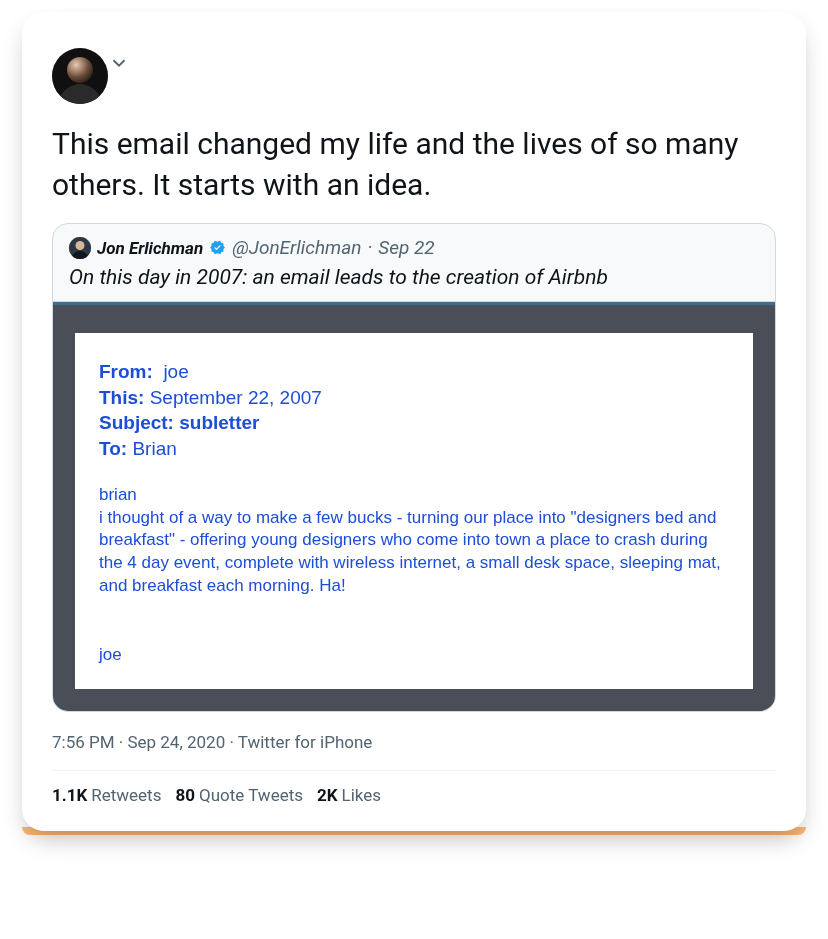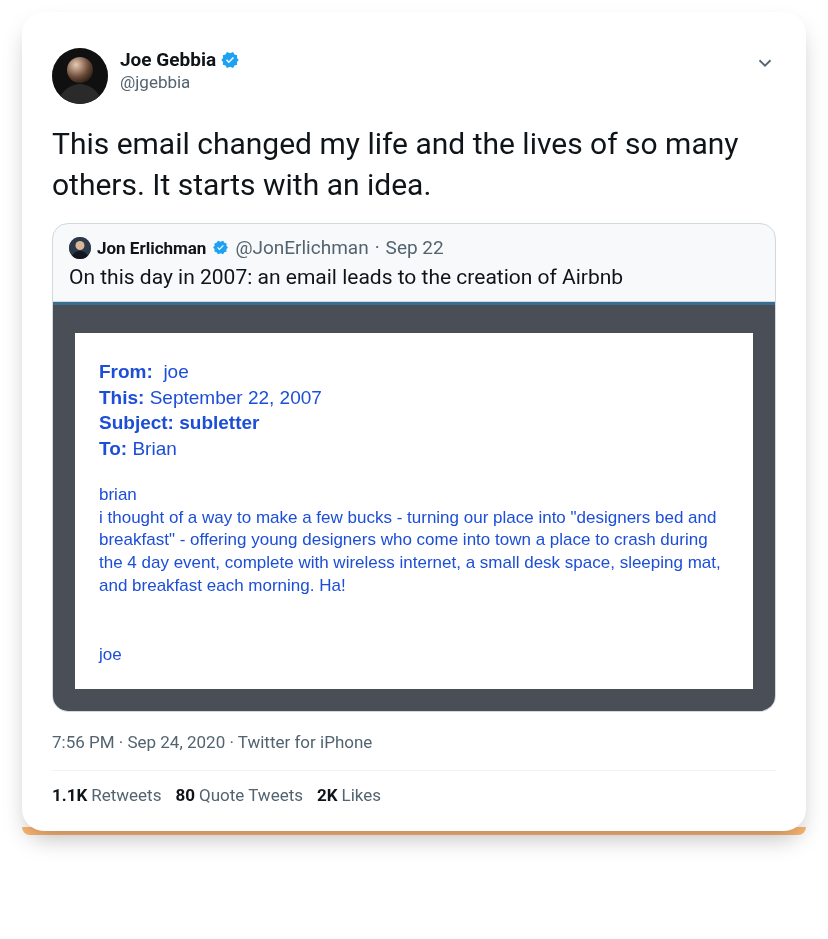--- a/index.html
+++ b/index.html
@@ -40,21 +40,21 @@
   .chev{color:var(--muted);width:22px;height:22px;margin-top:4px;}
 
   
   .tweet-text{font-size:30px;line-height:1.35;margin:20px 0 18px 0;}
 
   
   .quote{
     border:1px solid #cfd9de;border-radius:16px;overflow:hidden;
     background:var(--quote-bg);
   }
-  .qhdr{padding:12px 16px 12px 16px;}
+  .qhdr{padding:12px 16px 12px 16px;font-style:italic;}
   .qtop{display:flex;align-items:center;gap:6px;}
   .qavatar{width:22px;height:22px;border-radius:50%;overflow:hidden;background:#888;flex:0 0 22px;}
   .qavatar svg{width:100%;height:100%;}
   .qname{font-weight:700;font-size:17px;}
   .qverified{width:17px;height:17px;color:var(--blue);display:inline-flex;}
   .qmeta{color:var(--muted);font-size:19px;}
   .qtext{font-size:21px;color:var(--text);margin-top:6px;}
 
   
   .email-wrap{background:#fff;border-top:1px solid #cfd9de;}
@@ -88,31 +88,20 @@
               <radialGradient id="g1" cx="35%" cy="30%" r="80%">
                 <stop offset="0%" stop-color="#e8cbb4"></stop>
                 <stop offset="60%" stop-color="#6b4a38"></stop>
                 <stop offset="100%" stop-color="#1e1712"></stop>
               </radialGradient>
             </defs>
             <rect width="56" height="56" fill="#101010"></rect>
             <circle cx="28" cy="22" r="13" fill="url(#g1)"></circle>
             <path d="M6 56c2-14 14-20 22-20s20 6 22 20z" fill="#2a2a2a"></path>
           </svg>
-      </div>
-      <div class="who">
-        <div class="name-line">
-          <span class="display-name">Joe Gebbia</span>
-          <span class="verified">
-            <svg viewBox="0 0 24 24" fill="currentColor">
-                <path d="M22.5 12l-2.2-2.5.3-3.3-3.2-.8-1.7-2.9L12 3.8 8.3 2.5 6.6 5.4l-3.2.8.3 3.3L1.5 12l2.2 2.5-.3 3.3 3.2.8 1.7 2.9L12 20.2l3.7 1.3 1.7-2.9 3.2-.8-.3-3.3 2.2-2.5zM10.6 15.8l-3.4-3.4 1.2-1.2 2.2 2.2 4.9-4.9 1.2 1.2-6.1 6.1z"></path>
-              </svg>
-          </span>
-        </div>
-        <div class="handle">@jgebbia</div>
       </div>
       <div class="chev">
         <svg viewBox="0 0 24 24" fill="none" stroke="currentColor" stroke-width="2">
             <polyline points="6 9 12 15 18 9"></polyline>
           </svg>
       </div>
     </header>
 
     <p class="tweet-text">This email changed my life and the lives of so many others. It starts with an idea.</p>
 

